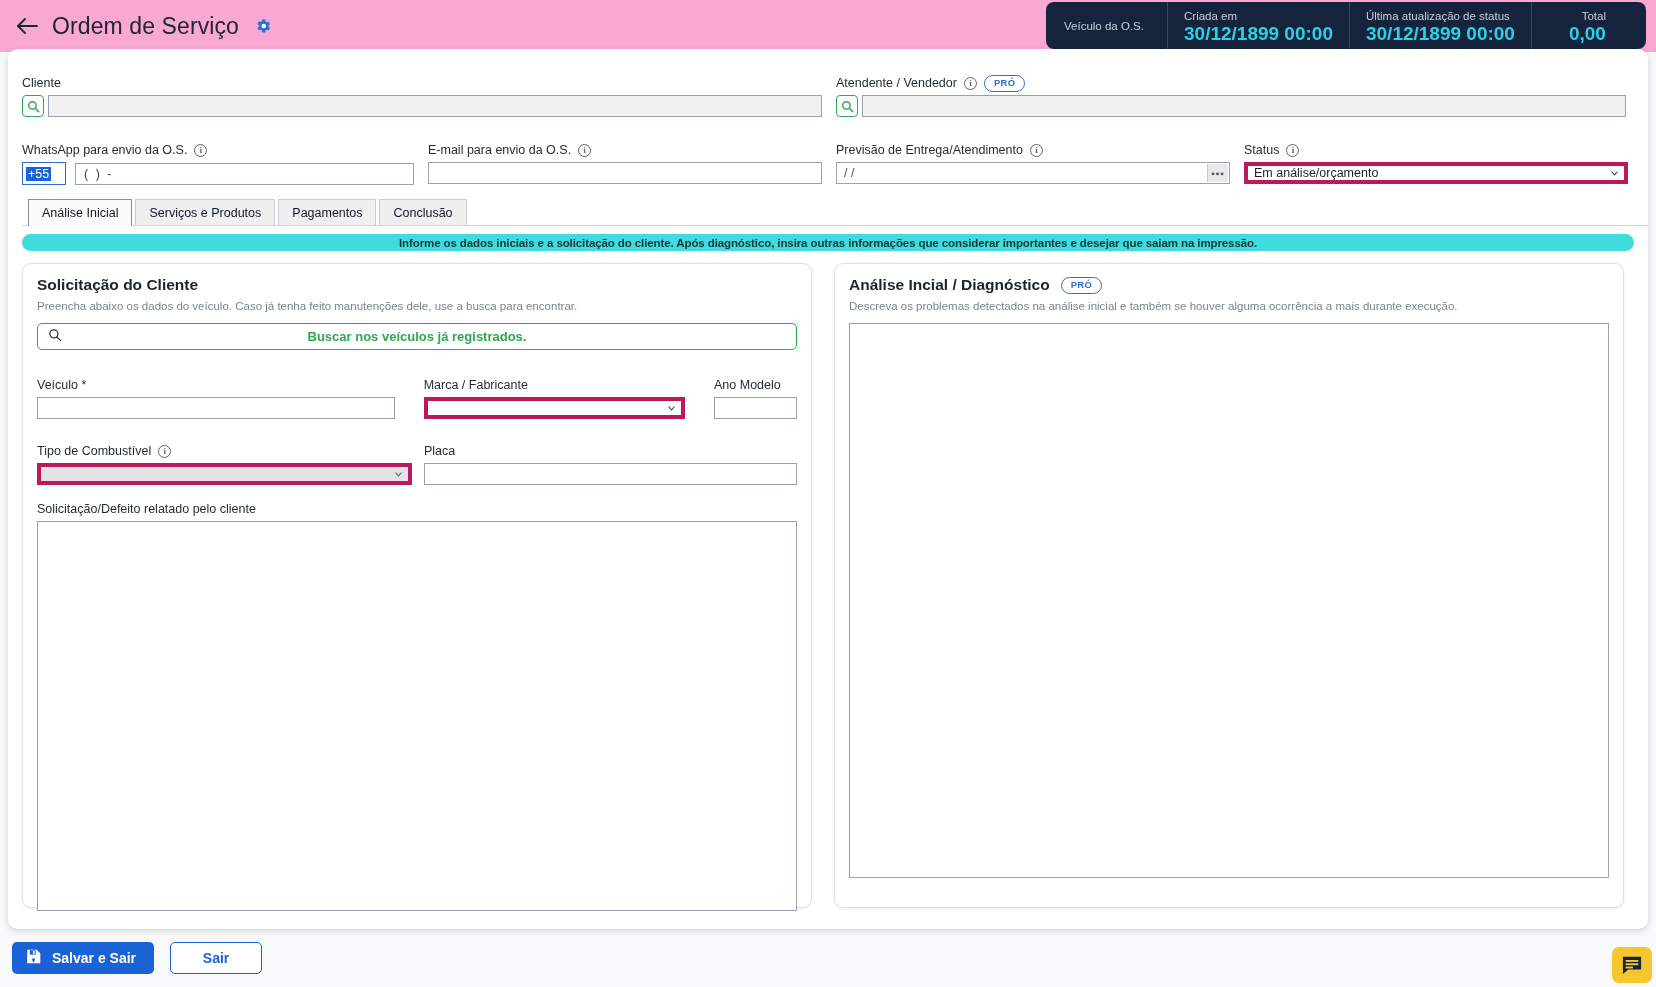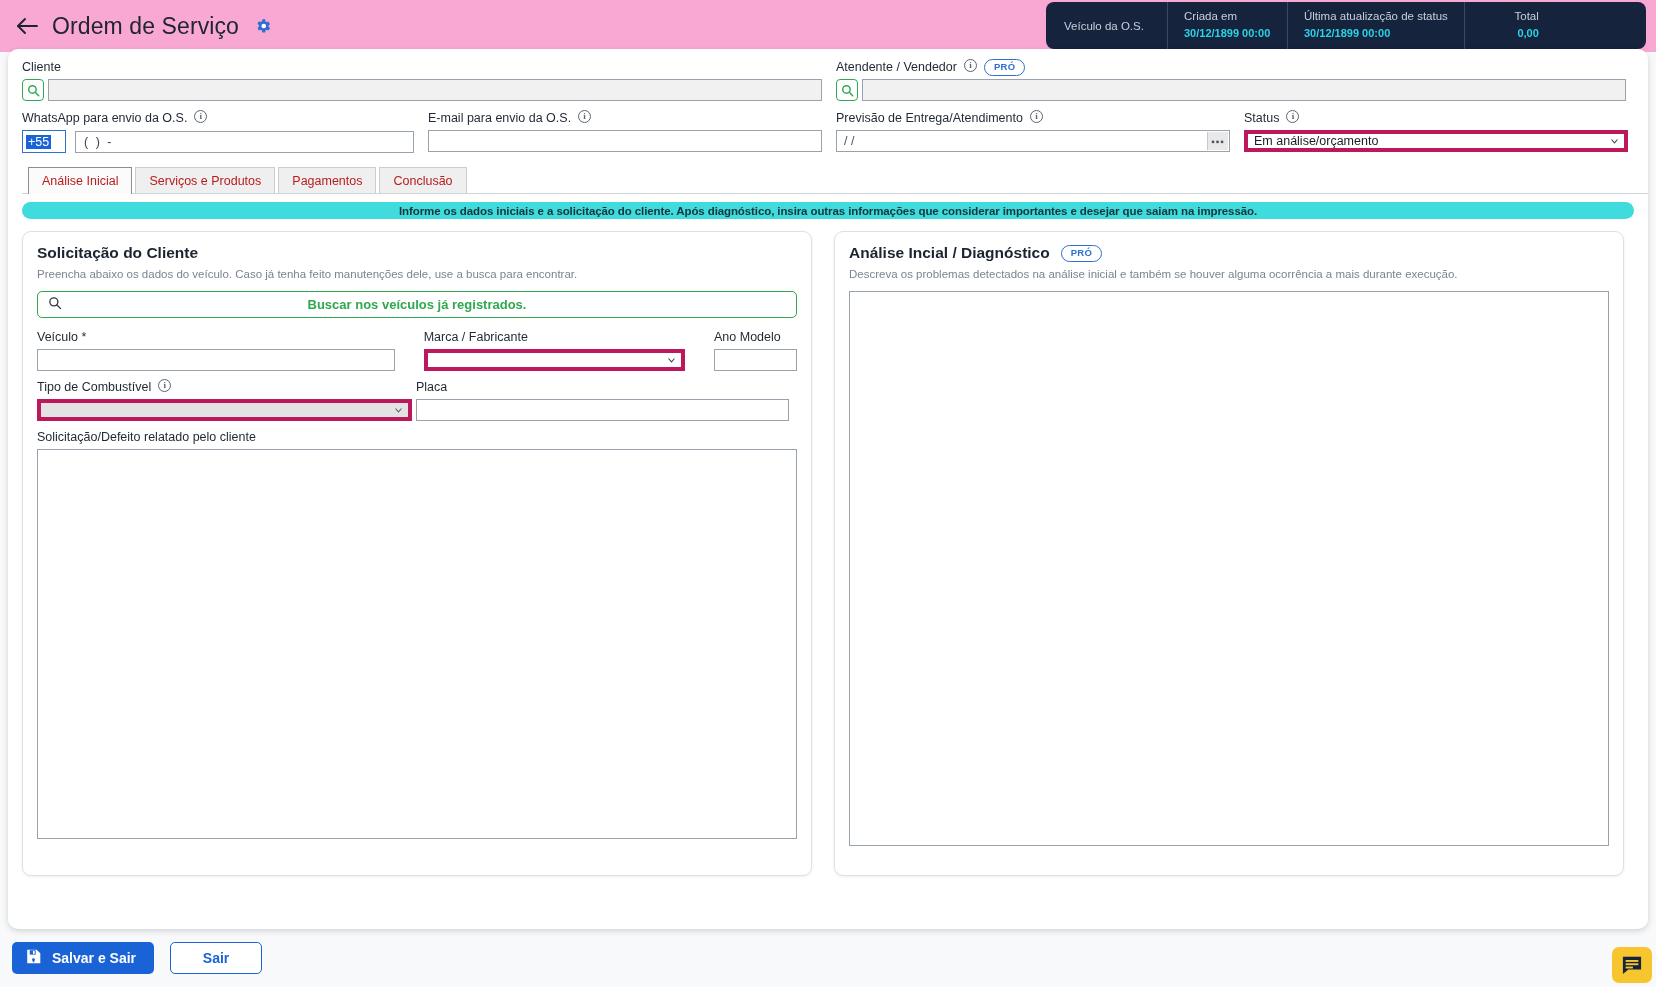--- a/index.html
+++ b/index.html
@@ -64,21 +64,21 @@
   }
   .summary-cell:last-child { border-right: none; }
   .summary-cell.right { text-align: right; align-items: flex-end; min-width: 90px; }
   .summary-label {
     font-size: 11.5px;
     color: #c8cfdb;
     line-height: 15px;
     white-space: nowrap;
   }
   .summary-value {
-    font-size: 11px;
+    font-size: 19px;
     font-weight: bold;
     color: #2ad2e6;
     line-height: 19px;
     white-space: nowrap;
   }
 
   
   .card {
     position: absolute;
     left: 8px; top: 49px;
@@ -93,22 +93,24 @@
   .form-top { padding: 10px 14px 0 14px; }
   .frow { display: flex; gap: 14px; }
   .fcol { display: flex; flex-direction: column; }
 
   .flabel {
     font-size: 12.5px;
     color: #1f2833;
     line-height: 17px;
     margin-bottom: 3px;
     display: flex;
+    align-items: center;
     gap: 7px;
     white-space: nowrap;
+    margin-top: 16px;
   }
   .info-icon {
     width: 13px; height: 13px;
     border: 1.3px solid #5b6472;
     border-radius: 50%;
     color: #5b6472;
     font-size: 9px;
     font-weight: bold;
     display: inline-flex;
     align-items: center; justify-content: center;
@@ -224,21 +226,21 @@
     height: 27px;
     padding-left: 6px;
   }
   .tab {
     height: 26px;
     padding: 0 13px;
     background: #efefef;
     border: 1px solid #c9ced3;
     border-bottom: none;
     font-size: 12.5px;
-    color: #b91c1c;
+    color: #0f172a;
     display: flex; align-items: center;
     margin-right: 3px;
     cursor: pointer;
     white-space: nowrap;
   }
   .tab.active {
     background: #fbfbfb;
     border-color: #8a8f96;
     position: relative;
     top: 1px;
@@ -550,21 +552,21 @@
           </div>
         </div>
         <div class="fcol" style="width:83px;">
           <div class="flabel">
             <span>Ano Modelo</span>
           </div>
           <input class="txt white" value="" style="">
         </div>
       </div>
 
-      <div class="frow" style="gap:4px;margin-top:8px;">
+      <div class="frow" style="gap:12px;margin-top:8px;">
         <div class="fcol" style="width:375px;">
           <div class="flabel">
             <span>Tipo de Combustível</span>
             <span class="info-icon">i</span>
           </div>
           <div class="ddl grey">
             <span></span>
             <span class="chev">
               <svg viewBox="0 0 12 12" fill="none" stroke="#5b6472" stroke-width="1.5">
                   <polyline points="2,4 6,8.5 10,4"></polyline>

